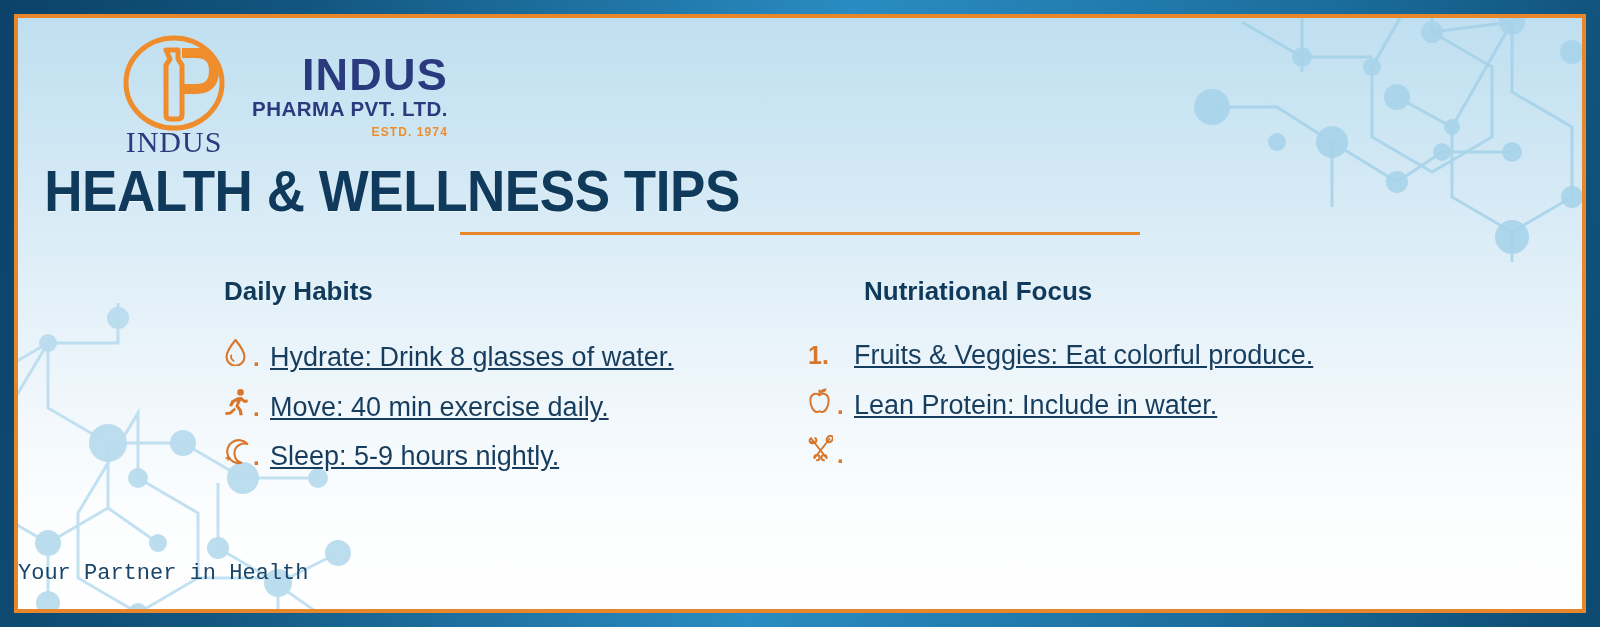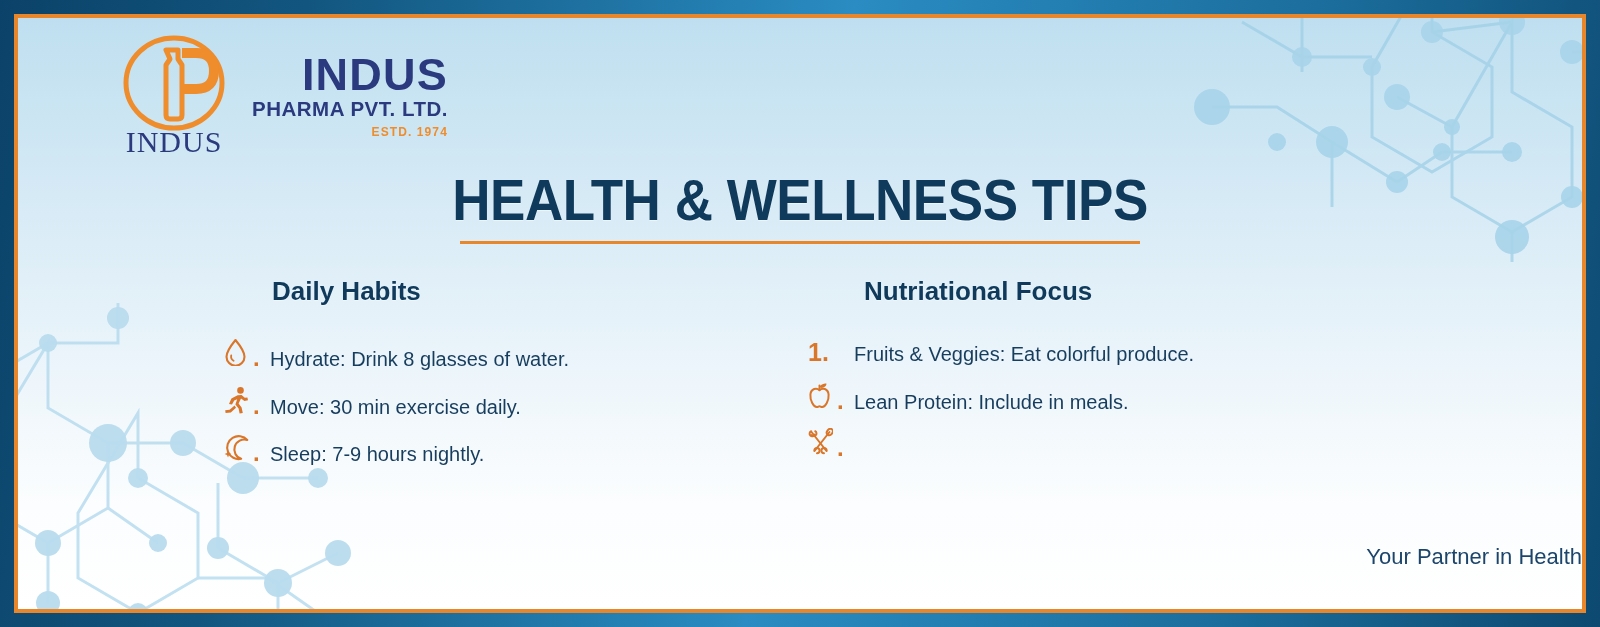--- a/index.html
+++ b/index.html
@@ -110,23 +110,23 @@
     color: #ef8c2b;
     letter-spacing: 1.1px;
     line-height: 1.5;
     display: block;
   }
 
   
   .title-wrap {
     position: absolute;
     left: 0;
-    top: 152px;
+    top: 143px;
     width: 100%;
-    text-align: center;
+    text-align: left;
   }
   .title {
     display: inline-block;
     font-size: 57px;
     font-weight: bold;
     color: #0f3a5c;
     letter-spacing: -0.5px;
     transform: scaleX(0.93);
     transform-origin: center;
     line-height: 1.08;
@@ -153,21 +153,21 @@
   .col-left  { left: 206px; }
   .col-right { left: 790px; }
 
   .col-heading {
     font-size: 26px;
     font-weight: bold;
     color: #0f3a5c;
     margin: 0 0 31px 0;
     text-shadow: 0 1px 1px rgba(255,255,255,0.5);
   }
-  .col-left  .col-heading { margin-left: 48px; }
+  .col-left  .col-heading { }
   .col-right .col-heading { margin-left: 56px; }
 
   .tip {
     display: flex;
     align-items: baseline;
     margin-bottom: 13px;
   }
   .tip-marker {
     flex: none;
     color: #d9762a;
@@ -179,33 +179,35 @@
     justify-content: flex-start;
   }
   .tip-marker .glyph {
     display: inline-block;
     width: 27px;
   }
   .tip-marker svg { display: block; }
   .tip-marker .dot { margin-left: 2px; }
   .tip-num { font-size: 25px; font-weight: bold; }
   .tip-text {
-    font-size: 20px;
+    font-size: 27px;
     color: #173d5e;
     line-height: 1.28;
     white-space: nowrap;
+    text-decoration: underline;
   }
 
   
   .footer {
     position: absolute;
     left: 0;
-    bottom: 39px;
+    bottom: 23px;
     width: 100%;
-    text-align: right;
+    text-align: left;
+    font-family: Liberation Mono, monospace;
   }
   .footer-text {
     font-size: 22px;
     color: #1b456a;
   }
 </style>
 </head>
 <body>
 
 <div class="banner">
@@ -327,34 +329,34 @@
             <span class="tip-marker">
               <span class="glyph">
                 <svg width="25" height="28" viewBox="0 0 25 28" fill="none">
                   <circle cx="16.5" cy="4.4" r="3.3" fill="#d9762a"></circle>
                   <path d="M13.6 9.2 L7.4 12.6 L5 18 L8 18.6 L10.2 14.6 L13.2 13.2 L11.4 18.6 L14.6 22.6 L15.6 27.4 L18.8 27 L17.6 21.4 L14.6 17.4 L17 12.6 L20.4 15 L24 14.2 L23.4 11.4 L20.8 11.8 L17.6 9 Z" fill="#d9762a"></path>
                   <path d="M10.6 19.4 L5.6 23.8 L1.2 24.2 L1.6 27 L6.8 26.4 L12 21.8 Z" fill="#d9762a"></path>
                 </svg>
               </span>
               <span class="dot">.</span>
             </span>
-            <span class="tip-text">Move: 30 min exercise daily.</span>
+            <span class="tip-text">Move: 40 min exercise daily.</span>
           </div>
 
           <div class="tip">
             <span class="tip-marker">
               <span class="glyph">
                 <svg width="25" height="28" viewBox="0 0 25 28" fill="none">
                   <path d="M20.6 4 A11.5 11.5 0 1 0 20.6 23.8 A9 9 0 0 1 20.6 4 Z" stroke="#d9762a" stroke-width="2.1" fill="none" stroke-linejoin="round" transform="rotate(18 12.5 14)"></path>
                   <path d="M4 17.6 L5 20 L7.4 21 L5 22 L4 24.4 L3 22 L0.6 21 L3 20 Z" fill="#d9762a"></path>
                 </svg>
               </span>
               <span class="dot">.</span>
             </span>
-            <span class="tip-text">Sleep: 7-9 hours nightly.</span>
+            <span class="tip-text">Sleep: 5-9 hours nightly.</span>
           </div>
         </div>
 
         <div class="col col-right">
           <div class="col-heading">Nutriational Focus</div>
 
           <div class="tip">
             <span class="tip-marker">
               <span class="tip-num">1.</span>
             </span>
@@ -365,21 +367,21 @@
             <span class="tip-marker">
               <span class="glyph">
                 <svg width="23" height="28" viewBox="0 0 23 28" fill="none">
                   <path d="M11.5 9.2 C8.8 6.6 3 7.2 2.4 13.6 C1.9 19.4 5.6 26 8.8 26 C10.2 26 10.6 25.2 11.5 25.2 C12.4 25.2 12.8 26 14.2 26 C17.4 26 21.1 19.4 20.6 13.6 C20 7.2 14.2 6.6 11.5 9.2 Z" stroke="#d9762a" stroke-width="2" fill="none" stroke-linejoin="round"></path>
                   <path d="M11.5 8.8 L11.5 4.4" stroke="#d9762a" stroke-width="2" stroke-linecap="round"></path>
                   <path d="M11.8 5.6 C14 2 17.8 2.2 18.4 2.6 C18.6 5.4 15.6 7.4 12.4 6.8 Z" fill="#d9762a"></path>
                 </svg>
               </span>
               <span class="dot">.</span>
             </span>
-            <span class="tip-text">Lean Protein: Include in meals.</span>
+            <span class="tip-text">Lean Protein: Include in water.</span>
           </div>
 
           <div class="tip">
             <span class="tip-marker">
               <span class="glyph">
                 <svg width="25" height="28" viewBox="0 0 25 28" fill="none">
                   <g stroke="#d9762a" stroke-width="2" fill="none" stroke-linecap="round" stroke-linejoin="round">
                     <path d="M3.5 4 L18.5 23"></path>
                     <path d="M3.2 3.2 A2.6 2.6 0 1 0 6.6 6.6"></path>
                     <path d="M7.2 3.2 A2.6 2.6 0 1 1 3.8 7"></path>

